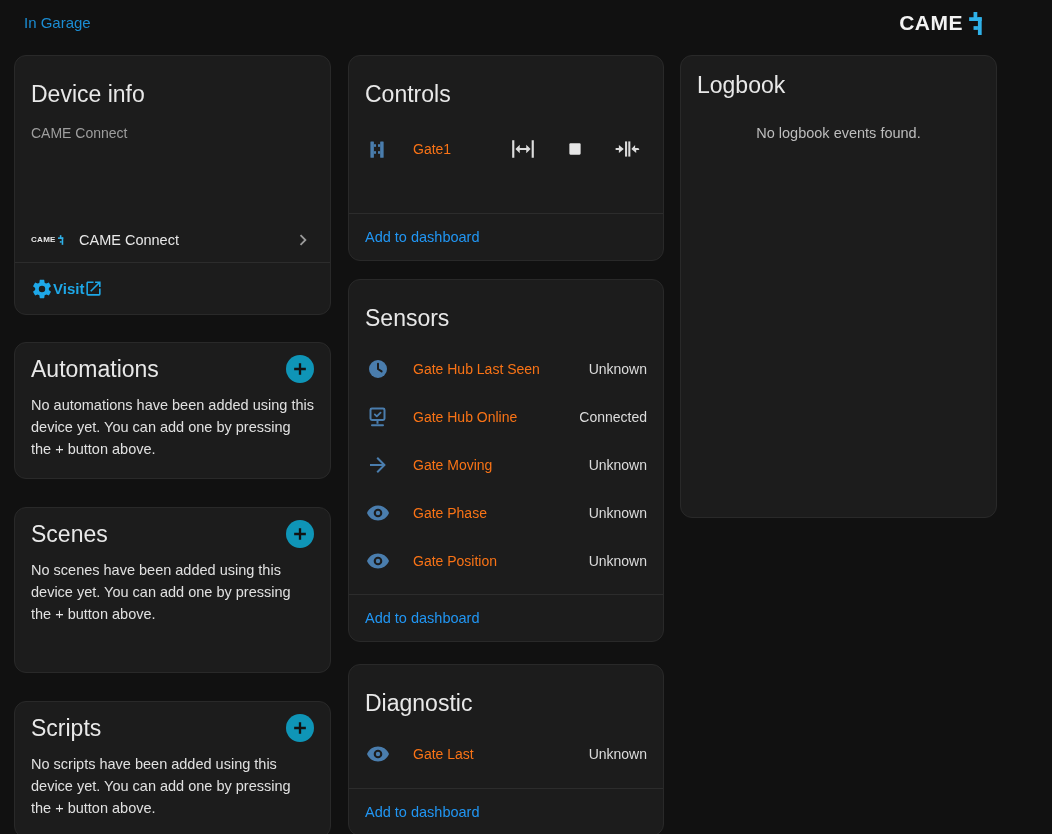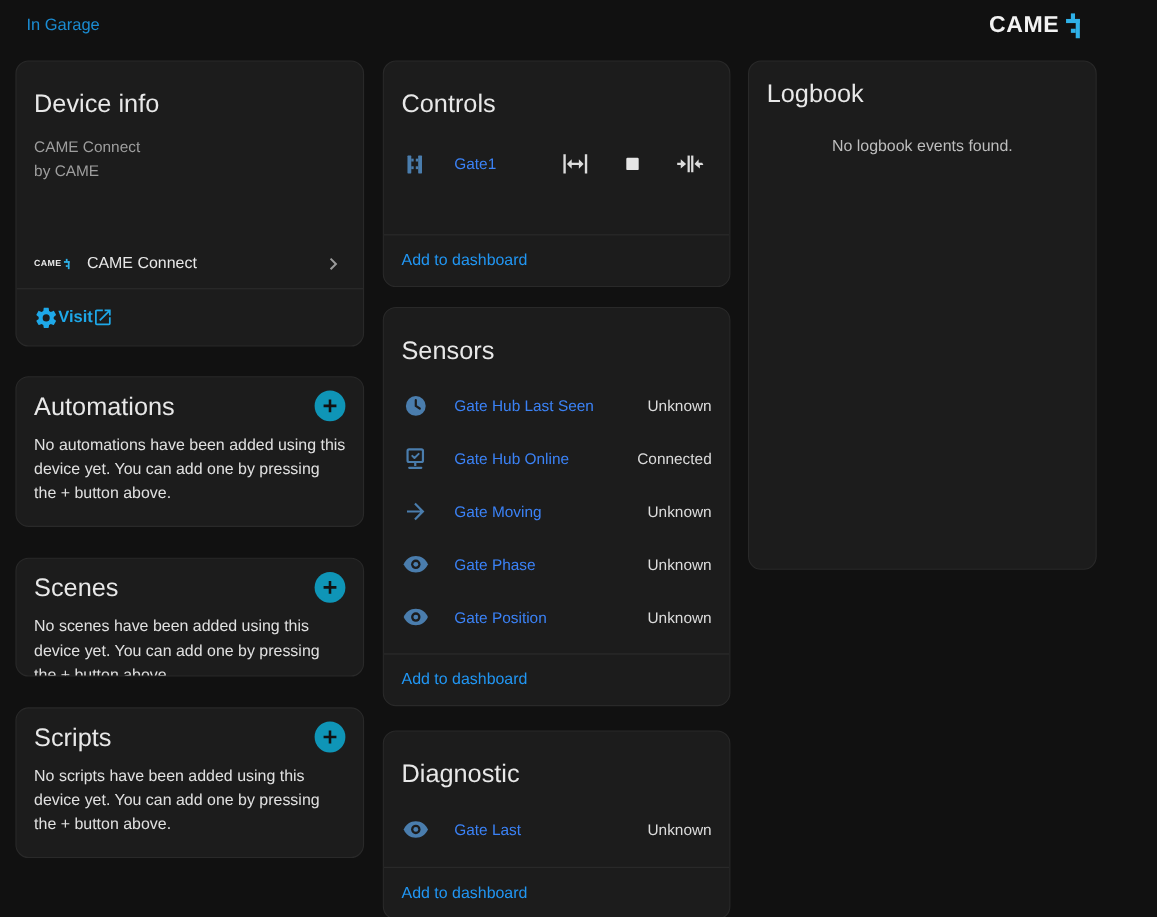--- a/index.html
+++ b/index.html
@@ -54,21 +54,21 @@
     font-size:14.5px; line-height:22px; color:#e0e0e0;
   }
 
   .subtitle { padding:0 16px; margin-top:14px; color:#9e9e9e; font-size:14px; line-height:22px; }
 
   .row {
     display:flex; align-items:center;
     padding:0 16px; height:48px; cursor:pointer;
   }
   .row .icon { width:26px; height:26px; flex:0 0 auto; display:flex; align-items:center; justify-content:center; }
-  .row .name { margin-left:22px; font-size:14px; color:#3b82f6; }
+  .row .name { margin-left:22px; font-size:14px; color:#f97316; }
   .row .value { margin-left:auto; font-size:14px; color:#dcdcdc; }
 
   .rows { margin-top:13px; }
   .controls-row { margin-top:17px; }
 
   .ctl-buttons { margin-left:auto; display:flex; gap:12px; }
   .icon-btn {
     width:40px; height:40px; border:none; background:transparent; cursor:pointer;
     display:flex; align-items:center; justify-content:center; border-radius:50%;
   }
@@ -95,21 +95,21 @@
   .visit-label { color:#1ea8e8; font-size:15px; font-weight:bold; }
 
   
   .logbook-empty {
     margin-top:26px; text-align:center; color:#bdbdbd; font-size:14.5px;
   }
 
   
   .col-left  .card:nth-child(1) { height:260px; margin-bottom:27px; }
   .col-left  .card:nth-child(2) { height:137px; margin-bottom:28px; }
-  .col-left  .card:nth-child(3) { height:108px; margin-bottom:28px; }
+  .col-left  .card:nth-child(3) { height:166px; margin-bottom:28px; }
   .col-left  .card:nth-child(4) { height:137px; }
   .col-mid   .card:nth-child(1) { height:206px; margin-bottom:18px; }
   .col-mid   .card:nth-child(2) { height:363px; margin-bottom:22px; }
   .col-mid   .card:nth-child(3) { height:172px; }
   .col-right .card:nth-child(1) { height:463px; }
 </style>
 </head>
 <body>
 
 <a class="breadcrumb">In Garage</a>
@@ -127,21 +127,20 @@
     </svg>
   </span>
 </div>
 
 <div class="col col-left">
 
   <div class="card">
     <div class="card-title">Device info</div>
     <div class="subtitle">
       <div>CAME Connect</div>
-      <div>by CAME</div>
     </div>
     <div class="integration-row">
       <span class="mini-logo">
         <span class="mini-came">CAME</span>
         <svg width="7" height="10" viewBox="0 0 16 22">
           <g fill="#2fb1e8">
             <rect x="4.2" y="0" width="3.6" height="7.5"></rect>
             <rect x="0" y="5" width="12" height="3.6"></rect>
             <rect x="8.4" y="5" width="3.6" height="17"></rect>
             <rect x="4.2" y="13.5" width="4.2" height="3.6"></rect>

